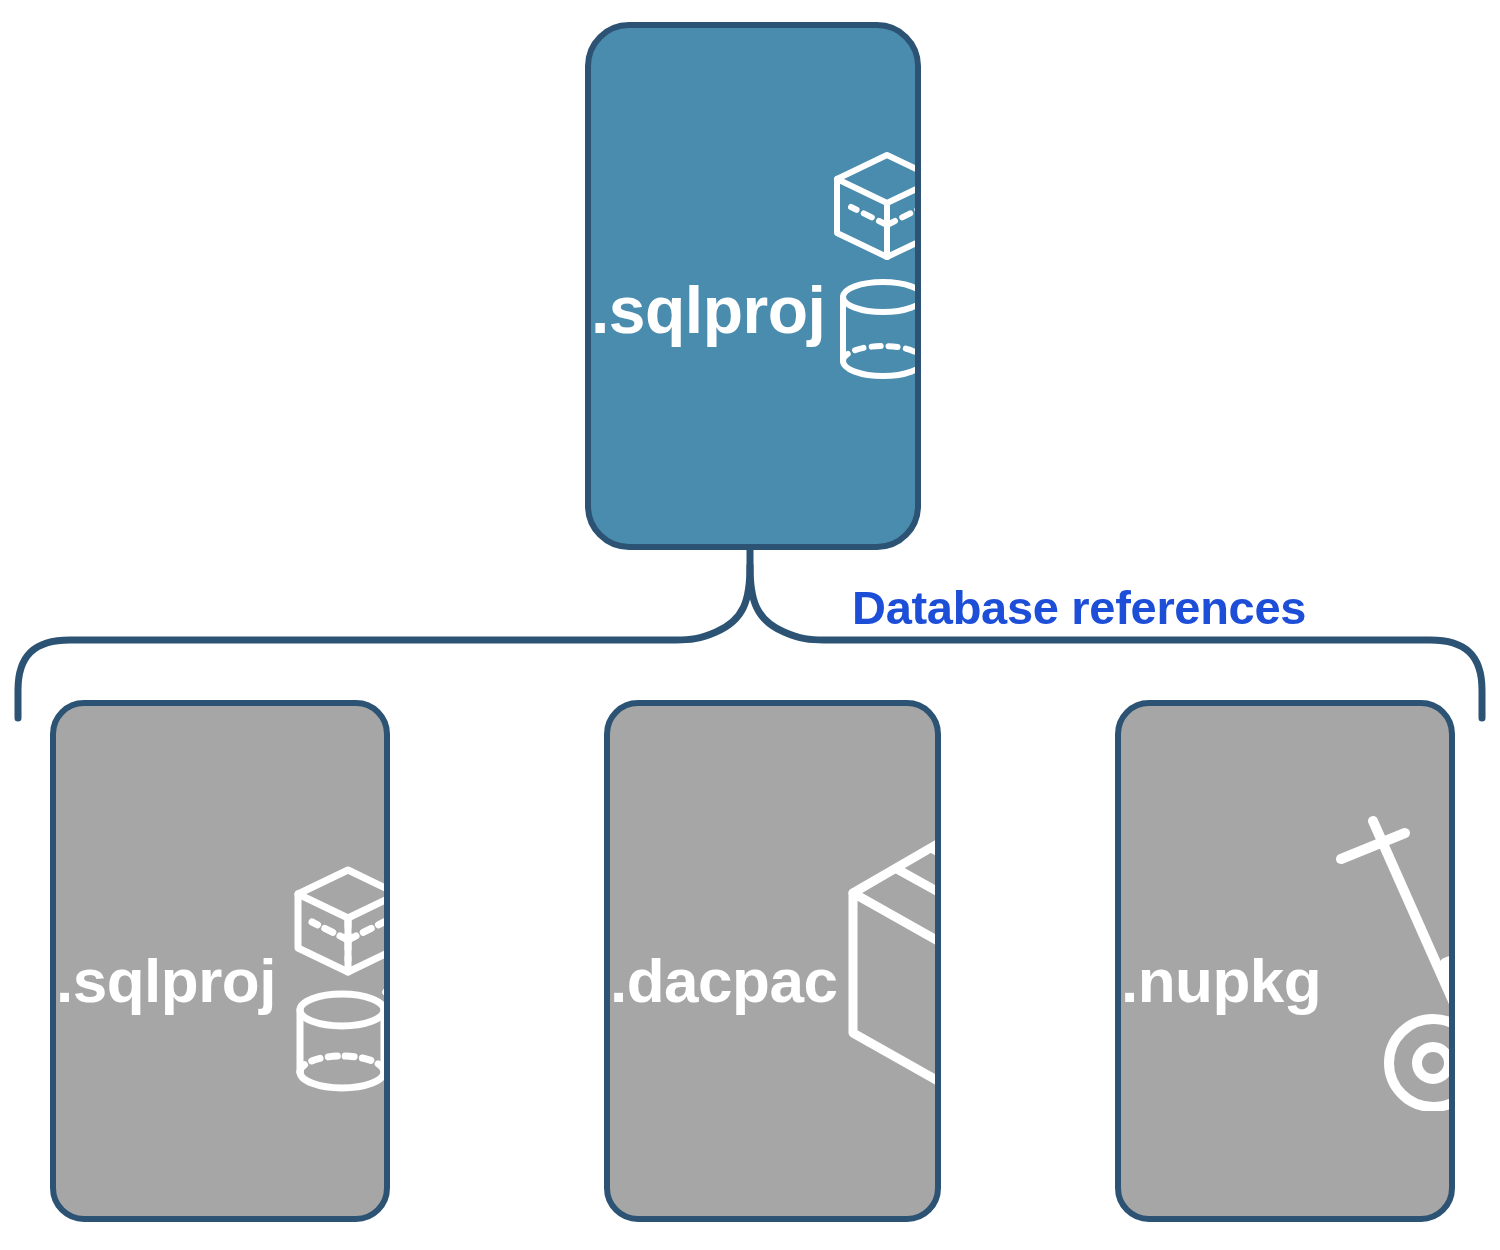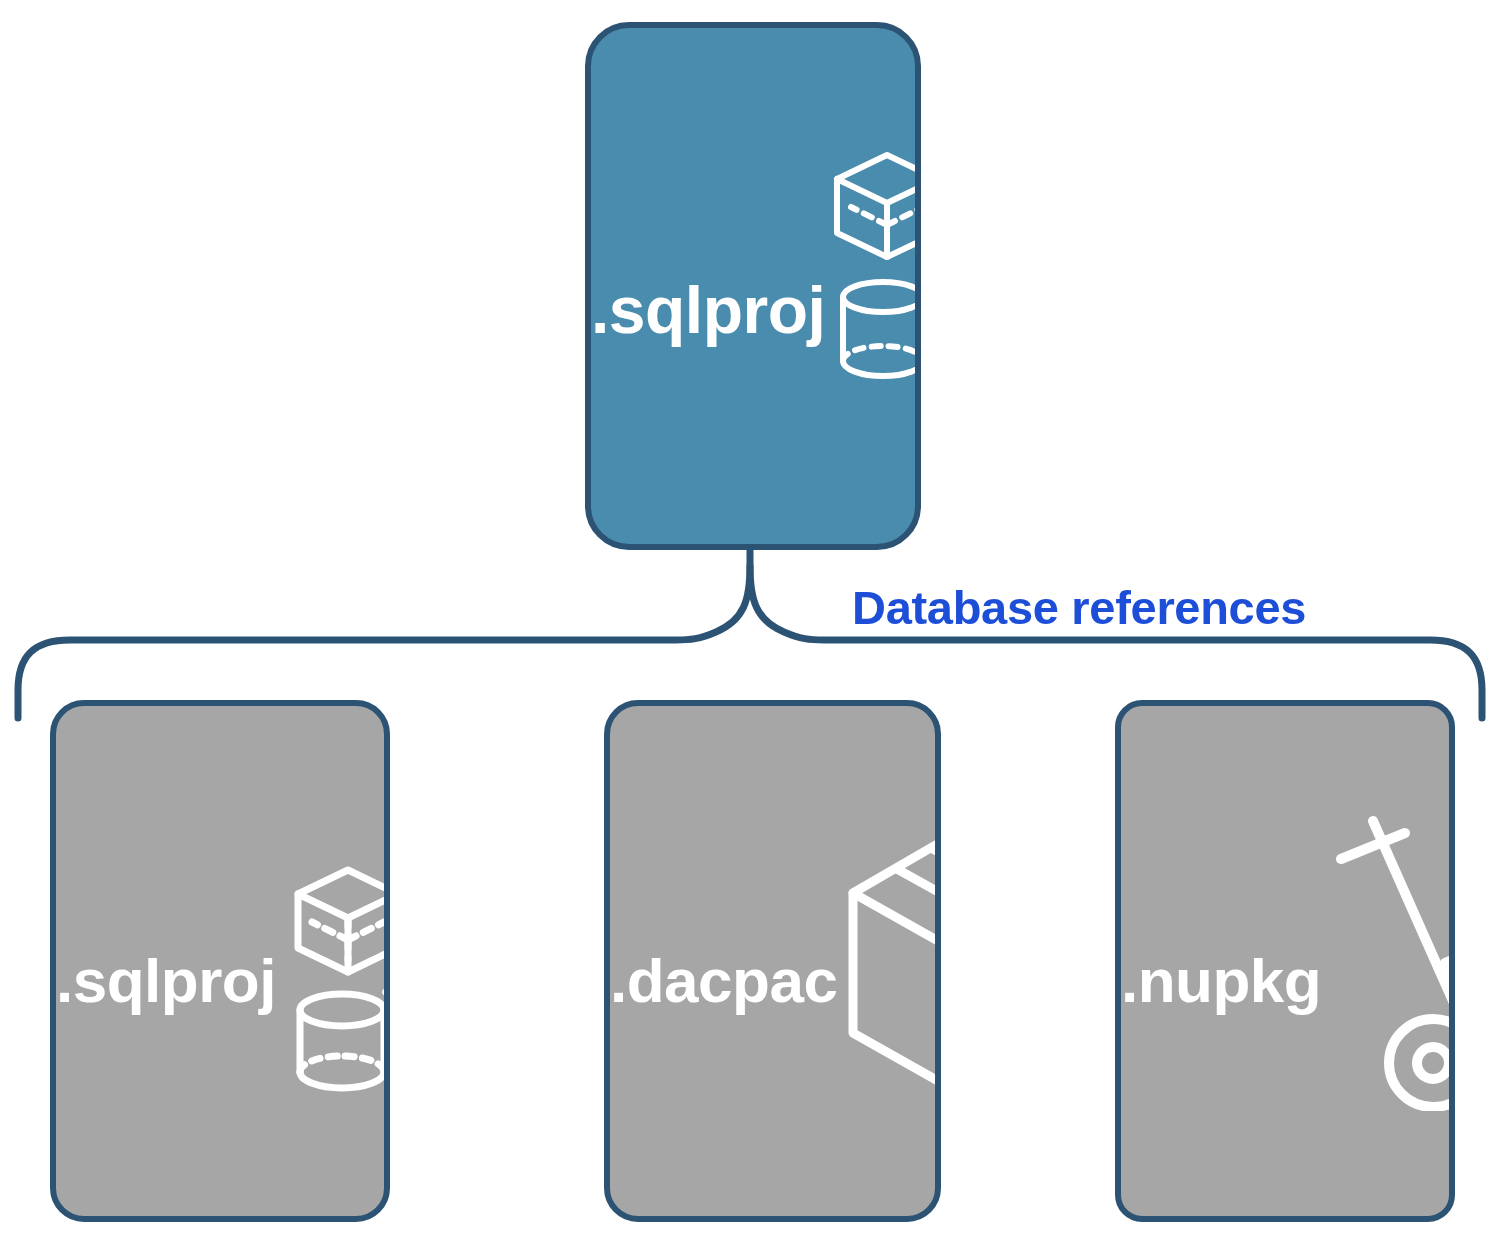--- a/index.html
+++ b/index.html
@@ -57,21 +57,20 @@
     height: 522px;
     background: #A6A6A6;
   }
 
   .card-nupkg {
     left: 1115px;
     top: 700px;
     width: 340px;
     height: 522px;
     background: #A6A6A6;
-    border-radius: 27px;
   }
 
   .card-title {
     color: #ffffff;
     font-weight: bold;
     letter-spacing: -0.5px;
     white-space: nowrap;
     line-height: 1;
   }
 

